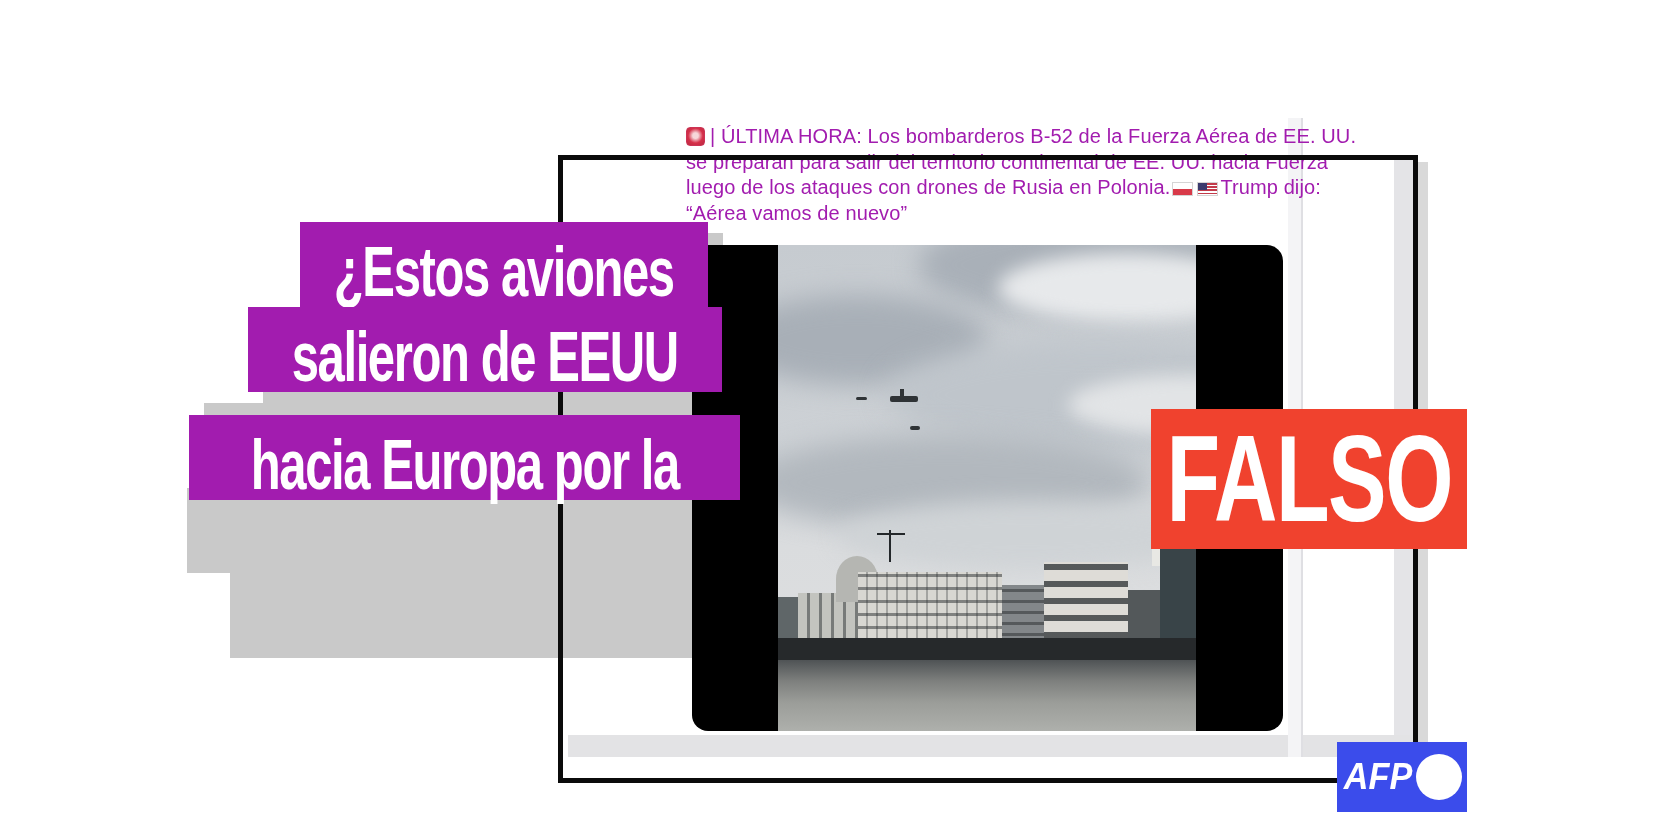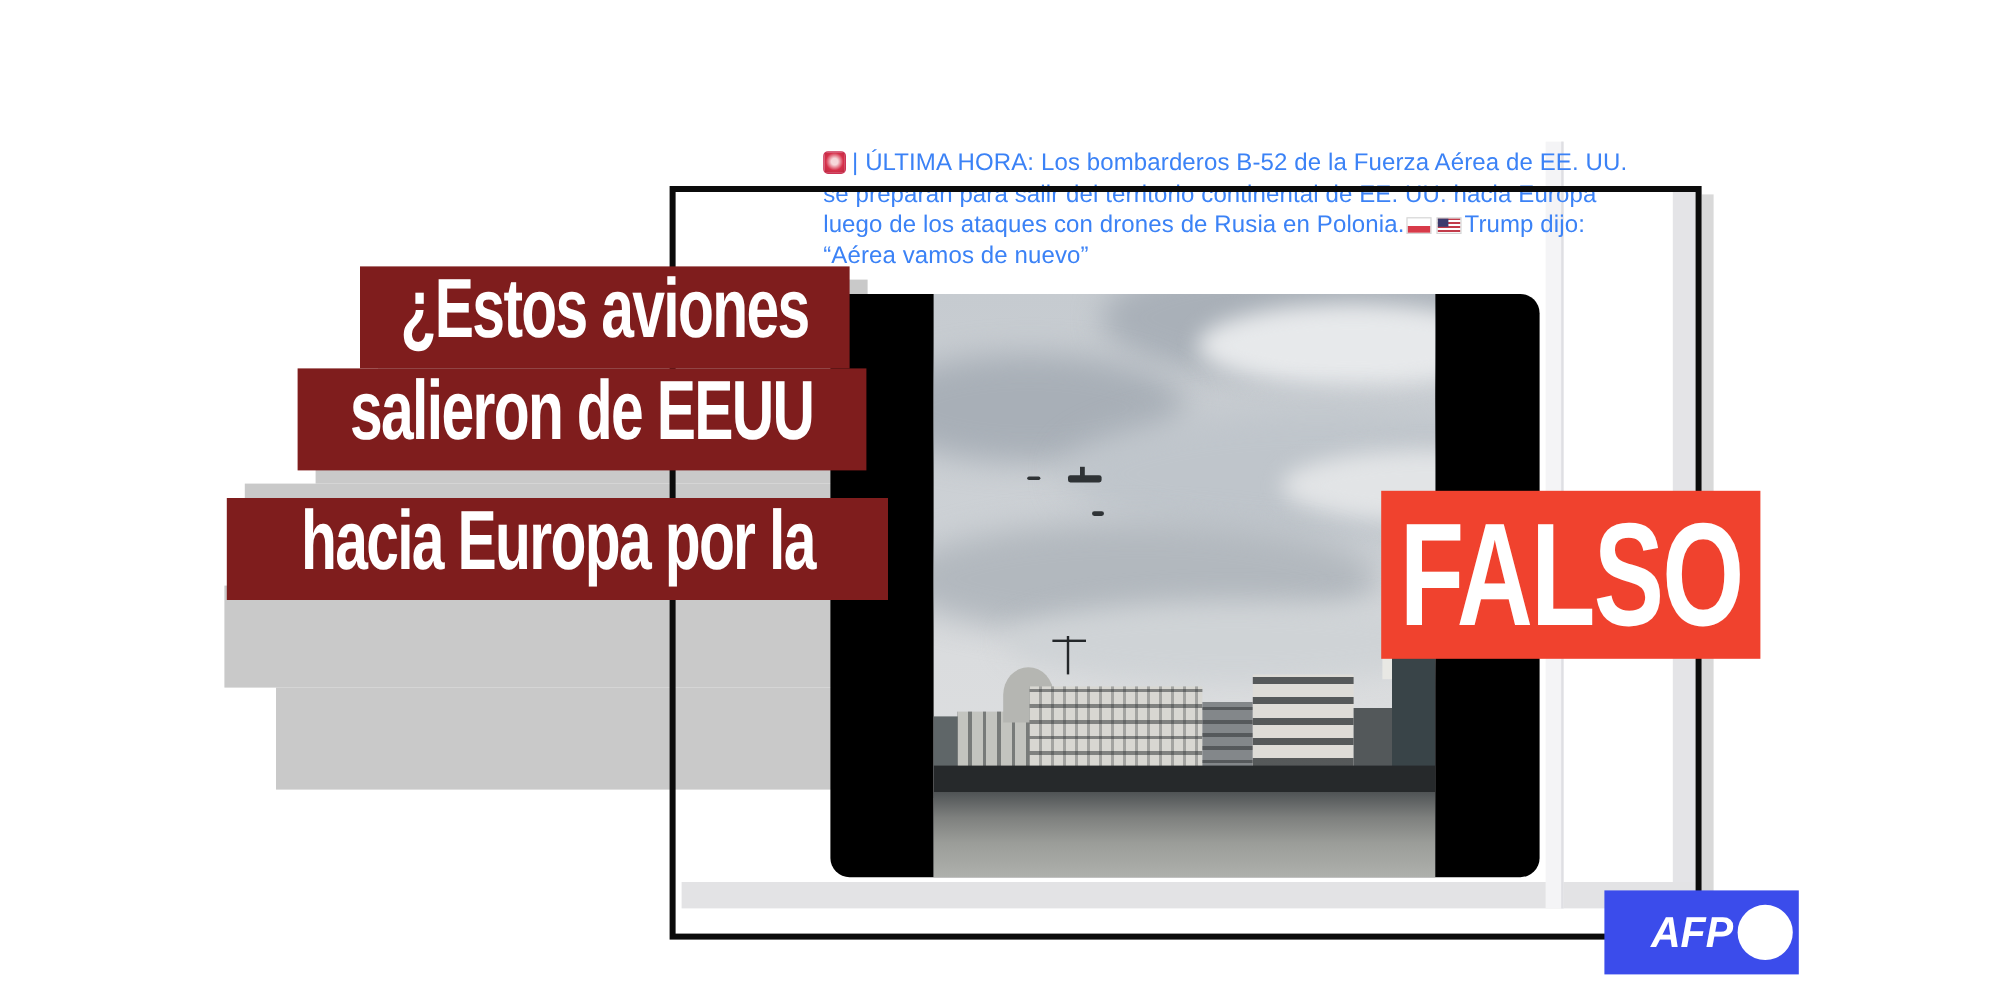--- a/index.html
+++ b/index.html
@@ -11,21 +11,21 @@
   .frame-bg{left:558px;top:155px;width:860px;height:628px;background:#ffffff;z-index:1;}
   .frame-shadow-right{left:1418px;top:162px;width:10px;height:626px;background:#d9d9d9;z-index:0;}
   .scrollbar-strip{left:1394px;top:160px;width:20px;height:618px;background:#e4e4e7;z-index:2;}
   .bottom-bar{left:568px;top:735px;width:846px;height:22px;background:#e3e3e5;z-index:2;}
   .frame-border{left:558px;top:155px;width:860px;height:628px;border:5px solid #0b0b0b;
                 box-sizing:border-box;background:transparent;z-index:5;}
   .tweet-edge{left:1288px;top:118px;width:13px;height:639px;background:#f4f4f6;
               border-right:2px solid #dfdfe3;z-index:3;}
 
   
-  .tweet-text{left:686px;top:124px;width:640px;z-index:3;color:#3b82f6;font-size:20px;
+  .tweet-text{left:686px;top:124px;width:640px;z-index:3;color:#a21caf;font-size:20px;
               line-height:25.5px;letter-spacing:0.1px;}
   .tweet-line{white-space:nowrap;}
   .siren{display:inline-block;width:19px;height:19px;border-radius:4px;vertical-align:-3px;
          margin-right:5px;background:radial-gradient(circle at 50% 45%, #f6d7da 0 22%, #d6304a 58%, #b82940 100%);
          border:1px solid #c35;box-sizing:border-box;}
   .flag{display:inline-block;width:21px;height:14px;vertical-align:-2px;margin:0 2px;
         border:1px solid #d5d5d5;box-sizing:border-box;}
   .flag-pl{background:linear-gradient(180deg,#ffffff 0 50%,#d83a49 50% 100%);}
   .flag-us{background:linear-gradient(#3c3b6e,#3c3b6e) 0 0/9px 7px no-repeat,
            repeating-linear-gradient(180deg,#c23b4a 0 1.6px,#ffffff 1.6px 3.2px);}
@@ -35,52 +35,52 @@
               z-index:6;overflow:hidden;}
   .video{position:absolute;left:86px;top:0;width:418px;height:486px;overflow:hidden;
          background:linear-gradient(180deg,#c6cbd0 0%,#ced2d6 45%,#dadcde 62%,#dfe0e1 100%);}
   .cloud{position:absolute;border-radius:50%;}
   .plane{position:absolute;background:#2f3336;}
   .bld{position:absolute;}
   .water{position:absolute;left:0;width:418px;top:415px;height:71px;
          background:linear-gradient(180deg,#4f5355 0%,#7e807e 30%,#9b9d99 60%,#aeb0ac 100%);}
 
   
-  .ov-block{display:flex;align-items:flex-start;justify-content:center;background:#7f1d1d;z-index:7;}
+  .ov-block{display:flex;align-items:flex-end;justify-content:center;background:#a21caf;z-index:7;}
   .ov-shadow{background:#c9c9c9;z-index:4;}
   .ov-text{color:#ffffff;font-weight:700;font-size:70px;letter-spacing:-2px;white-space:nowrap;
            transform:scaleX(0.70);transform-origin:center;line-height:1;}
 
   
   .falso{left:1151px;top:409px;width:316px;height:140px;background:#f0422e;z-index:8;
          display:flex;align-items:center;justify-content:center;}
   .falso-text{color:#ffffff;font-weight:700;font-size:122px;letter-spacing:-2px;line-height:1;
               transform:scaleX(0.72);white-space:nowrap;}
 
   
   .afp{left:1337px;top:742px;width:130px;height:70px;background:#3b4ceb;z-index:9;
-       display:flex;align-items:center;justify-content:center;gap:2px;padding-left:32px;}
+       display:flex;align-items:center;justify-content:center;gap:2px;}
   .afp-text{color:#ffffff;font-weight:700;font-style:italic;font-size:36px;letter-spacing:0;
             line-height:1;transform:scaleX(0.95);}
   .afp-circle{width:46px;height:46px;border-radius:50%;background:#ffffff;}
 </style>
 </head>
 <body>
 
 <div class="canvas">
 
   <div class="abs frame-shadow-right"></div>
   <div class="abs frame-bg"></div>
   <div class="abs scrollbar-strip"></div>
   <div class="abs bottom-bar"></div>
   <div class="abs tweet-edge"></div>
 
   <div class="abs tweet-text">
     <div class="tweet-line"><span class="siren"></span><span>| ÚLTIMA HORA: Los bombarderos B-52 de la Fuerza Aérea de EE. UU.</span></div>
-    <div class="tweet-line">se preparan para salir del territorio continental de EE. UU. hacia Europa</div>
+    <div class="tweet-line">se preparan para salir del territorio continental de EE. UU. hacia Fuerza</div>
     <div class="tweet-line"><span>luego de los ataques con drones de Rusia en Polonia.</span><span class="flag flag-pl"></span><span class="flag flag-us"></span><span>Trump dijo:</span></div>
     <div class="tweet-line">“Aérea vamos de nuevo”</div>
   </div>
 
   <div class="abs frame-border"></div>
 
   <div class="abs ov-shadow" style="left:315px;top:233px;width:408px;height:85px;"></div>
   <div class="abs ov-shadow" style="left:263px;top:318px;width:474px;height:85px;"></div>
   <div class="abs ov-shadow" style="left:204px;top:403px;width:551px;height:85px;"></div>
   <div class="abs ov-shadow" style="left:187px;top:488px;width:573px;height:85px;"></div>

